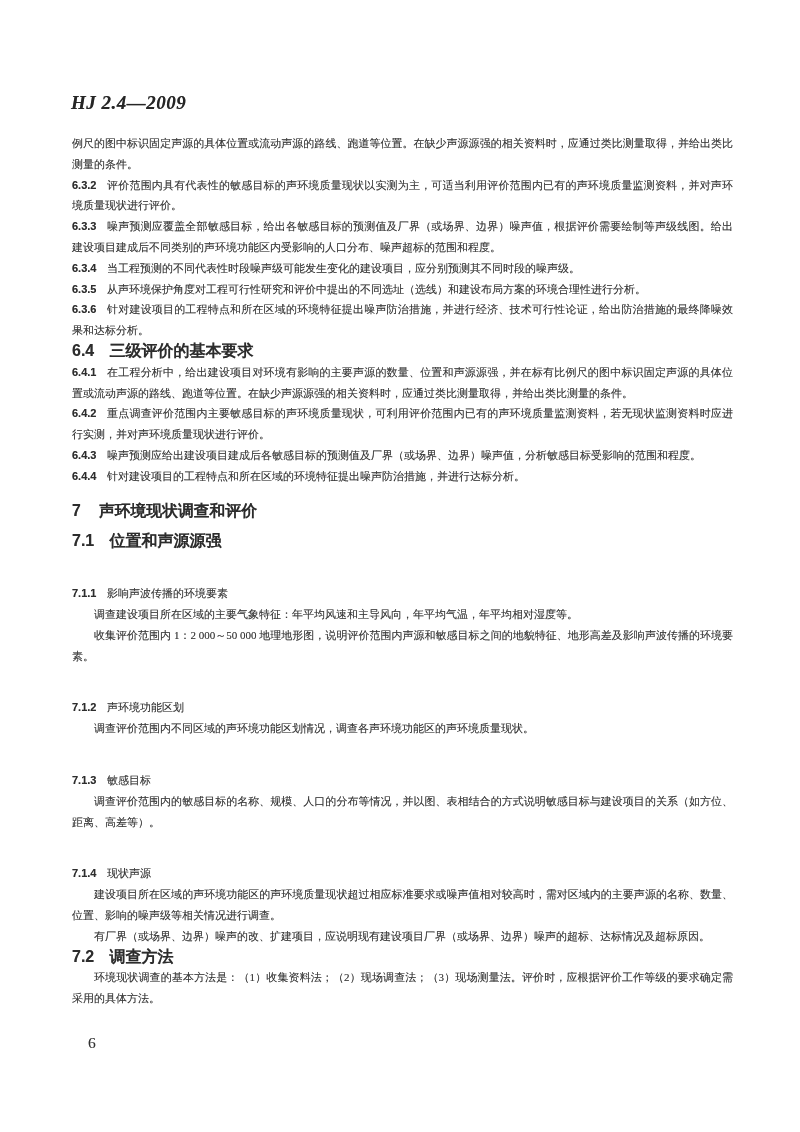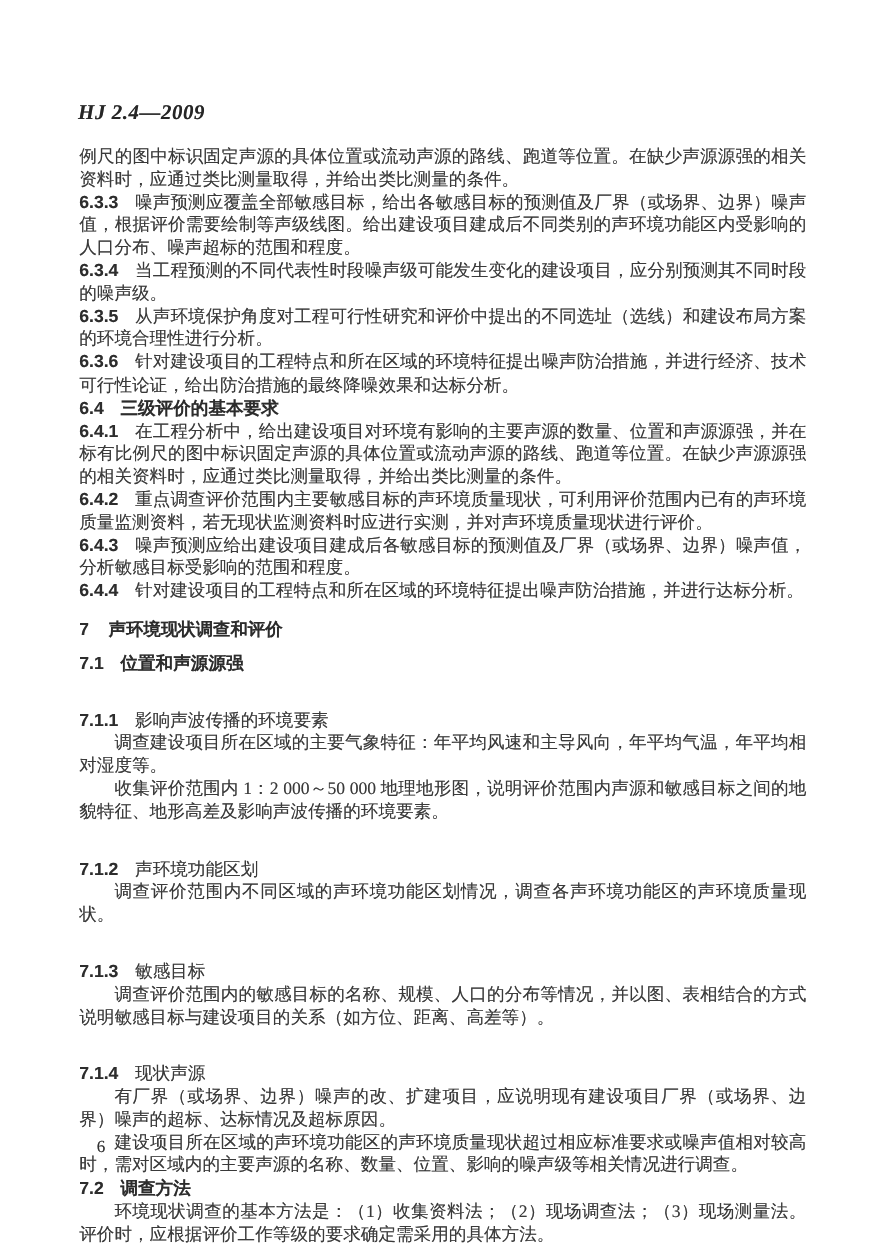--- a/index.html
+++ b/index.html
@@ -33,21 +33,21 @@
     font-style: italic;
   }
   .content {
     position: absolute;
     left: 72px;
     top: 133px;
     width: 661px;
   }
   .content p {
     margin: 0;
-    font-size: 16px;
+    font-size: 11px;
     line-height: 20.8px;
     text-align: justify;
     text-justify: inter-character;
     color: #3a3a3a;
     text-shadow: 0 0 0.6px rgba(58,58,58,0.5);
   }
   .content p.indent {
     text-indent: 2em;
   }
   .num {
@@ -84,39 +84,40 @@
   }
 </style>
 </head>
 <body>
 
 <div class="page">
   <div class="doc-code">HJ 2.4—2009</div>
 
   <div class="content">
       <p class=""><span>例尺的图中标识固定声源的具体位置或流动声源的路线、跑道等位置。在缺少声源源强的相关资料时，应通过类比测量取得，并给出类比测量的条件。</span></p>
+      <p><span class="num">6.3.2</span><span>评价范围内具有代表性的敏感目标的声环境质量现状以实测为主，可适当利用评价范围内已有的声环境质量监测资料，并对声环境质量现状进行评价。</span></p>
       <p><span class="num">6.3.3</span><span>噪声预测应覆盖全部敏感目标，给出各敏感目标的预测值及厂界（或场界、边界）噪声值，根据评价需要绘制等声级线图。给出建设项目建成后不同类别的声环境功能区内受影响的人口分布、噪声超标的范围和程度。</span></p>
       <p><span class="num">6.3.4</span><span>当工程预测的不同代表性时段噪声级可能发生变化的建设项目，应分别预测其不同时段的噪声级。</span></p>
       <p><span class="num">6.3.5</span><span>从声环境保护角度对工程可行性研究和评价中提出的不同选址（选线）和建设布局方案的环境合理性进行分析。</span></p>
       <p><span class="num">6.3.6</span><span>针对建设项目的工程特点和所在区域的环境特征提出噪声防治措施，并进行经济、技术可行性论证，给出防治措施的最终降噪效果和达标分析。</span></p>
       <p class="h2"><span class="num">6.4</span><span>三级评价的基本要求</span></p>
       <p><span class="num">6.4.1</span><span>在工程分析中，给出建设项目对环境有影响的主要声源的数量、位置和声源源强，并在标有比例尺的图中标识固定声源的具体位置或流动声源的路线、跑道等位置。在缺少声源源强的相关资料时，应通过类比测量取得，并给出类比测量的条件。</span></p>
       <p><span class="num">6.4.2</span><span>重点调查评价范围内主要敏感目标的声环境质量现状，可利用评价范围内已有的声环境质量监测资料，若无现状监测资料时应进行实测，并对声环境质量现状进行评价。</span></p>
       <p><span class="num">6.4.3</span><span>噪声预测应给出建设项目建成后各敏感目标的预测值及厂界（或场界、边界）噪声值，分析敏感目标受影响的范围和程度。</span></p>
       <p><span class="num">6.4.4</span><span>针对建设项目的工程特点和所在区域的环境特征提出噪声防治措施，并进行达标分析。</span></p>
       <p class="h1"><span class="num">7</span><span>声环境现状调查和评价</span></p>
       <p class="h2"><span class="num">7.1</span><span>位置和声源源强</span></p>
       <p class="h3"><span class="num">7.1.1</span><span>影响声波传播的环境要素</span></p>
       <p class="indent"><span>调查建设项目所在区域的主要气象特征：年平均风速和主导风向，年平均气温，年平均相对湿度等。</span></p>
       <p class="indent"><span>收集评价范围内 1：2 000～50 000 地理地形图，说明评价范围内声源和敏感目标之间的地貌特征、地形高差及影响声波传播的环境要素。</span></p>
       <p class="h3"><span class="num">7.1.2</span><span>声环境功能区划</span></p>
       <p class="indent"><span>调查评价范围内不同区域的声环境功能区划情况，调查各声环境功能区的声环境质量现状。</span></p>
       <p class="h3"><span class="num">7.1.3</span><span>敏感目标</span></p>
       <p class="indent"><span>调查评价范围内的敏感目标的名称、规模、人口的分布等情况，并以图、表相结合的方式说明敏感目标与建设项目的关系（如方位、距离、高差等）。</span></p>
       <p class="h3"><span class="num">7.1.4</span><span>现状声源</span></p>
+      <p class="indent"><span>建设项目所在区域的声环境功能区的声环境质量现状超过相应标准要求或噪声值相对较高时，需对区域内的主要声源的名称、数量、位置、影响的噪声级等相关情况进行调查。</span></p>
       <p class="indent"><span>有厂界（或场界、边界）噪声的改、扩建项目，应说明现有建设项目厂界（或场界、边界）噪声的超标、达标情况及超标原因。</span></p>
-      <p class="indent"><span>建设项目所在区域的声环境功能区的声环境质量现状超过相应标准要求或噪声值相对较高时，需对区域内的主要声源的名称、数量、位置、影响的噪声级等相关情况进行调查。</span></p>
       <p class="h2"><span class="num">7.2</span><span>调查方法</span></p>
       <p class="indent"><span>环境现状调查的基本方法是：（1）收集资料法；（2）现场调查法；（3）现场测量法。评价时，应根据评价工作等级的要求确定需采用的具体方法。</span></p>
     </div>
 
   <div class="page-number">6</div>
 </div>
 
 </body></html>

